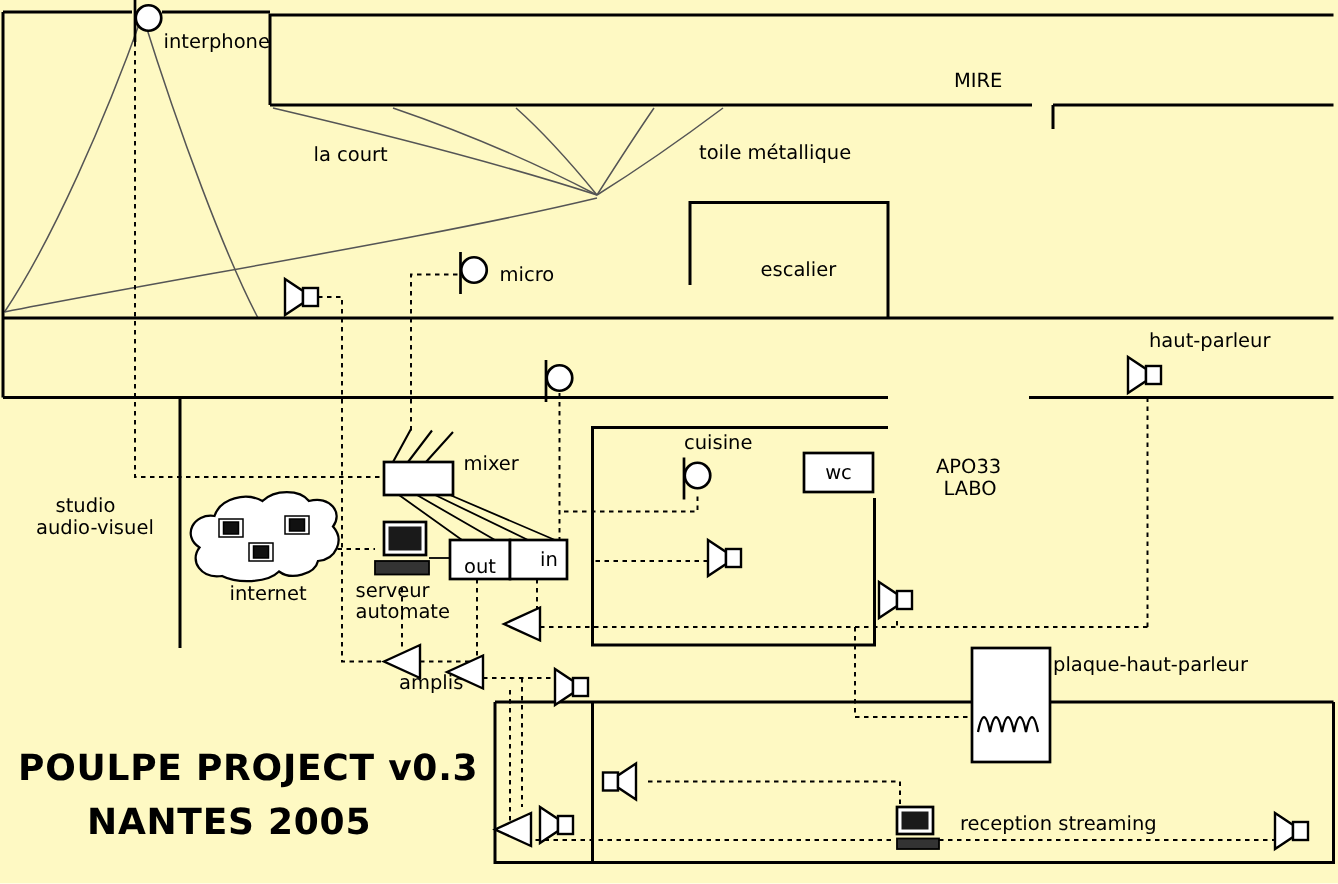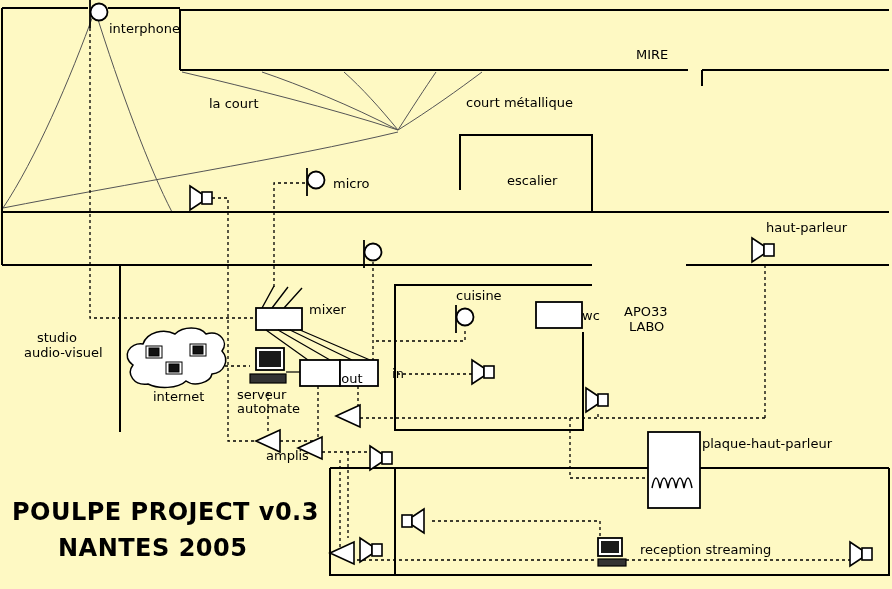--- a/index.html
+++ b/index.html
@@ -1,21 +1,21 @@
 <!DOCTYPE html>
 <html><head>
 <meta charset="utf-8">
 <style>
   html,body{margin:0;padding:0;background:#fff;}
   #stage{position:relative;width:892px;height:589px;background:#fef9c3;overflow:hidden;
          font-family:"DejaVu Sans",sans-serif;color:#000;}
   #stage svg{position:absolute;left:0;top:0;}
   .label{position:absolute;font-size:13px;line-height:15px;white-space:nowrap;}
   .boxlabel{position:absolute;display:flex;align-items:center;justify-content:center;
-            font-size:13px;margin-left:32px;}
+            font-size:13px;}
   .title{position:absolute;font-size:24px;letter-spacing:.5px;font-weight:600;}
 </style>
 </head>
 <body>
 
 <div id="stage">
 
 <svg width="892" height="589" viewBox="0 0 892 589">
   <defs>
     <g id="spkL" fill="#fff" stroke="#000" stroke-width="1.6">
@@ -139,21 +139,21 @@
 
   <use href="#amp" x="336" y="405"></use>
   <use href="#amp" x="256" y="430"></use>
   <use href="#amp" x="298" y="437"></use>
   <use href="#amp" x="330" y="542"></use>
 </svg>
 
 <div class="label" style="left:109px;top:21px">interphone</div>
 <div class="label" style="left:636px;top:47px">MIRE</div>
 <div class="label" style="left:209px;top:96px">la court</div>
-<div class="label" style="left:466px;top:95px">court métallique</div>
+<div class="label" style="left:466px;top:95px">toile métallique</div>
 <div class="label" style="left:507px;top:173px">escalier</div>
 <div class="label" style="left:333px;top:176px">micro</div>
 <div class="label" style="left:766px;top:220px">haut-parleur</div>
 <div class="label" style="left:456px;top:288px">cuisine</div>
 <div class="label" style="left:624px;top:304px">APO33</div>
 <div class="label" style="left:629px;top:319px">LABO</div>
 <div class="label" style="left:37px;top:330px">studio</div>
 <div class="label" style="left:24px;top:345px">audio-visuel</div>
 <div class="label" style="left:309px;top:302px">mixer</div>
 <div class="boxlabel small" style="left:536px;top:302px;width:46px;height:26px">wc</div>

